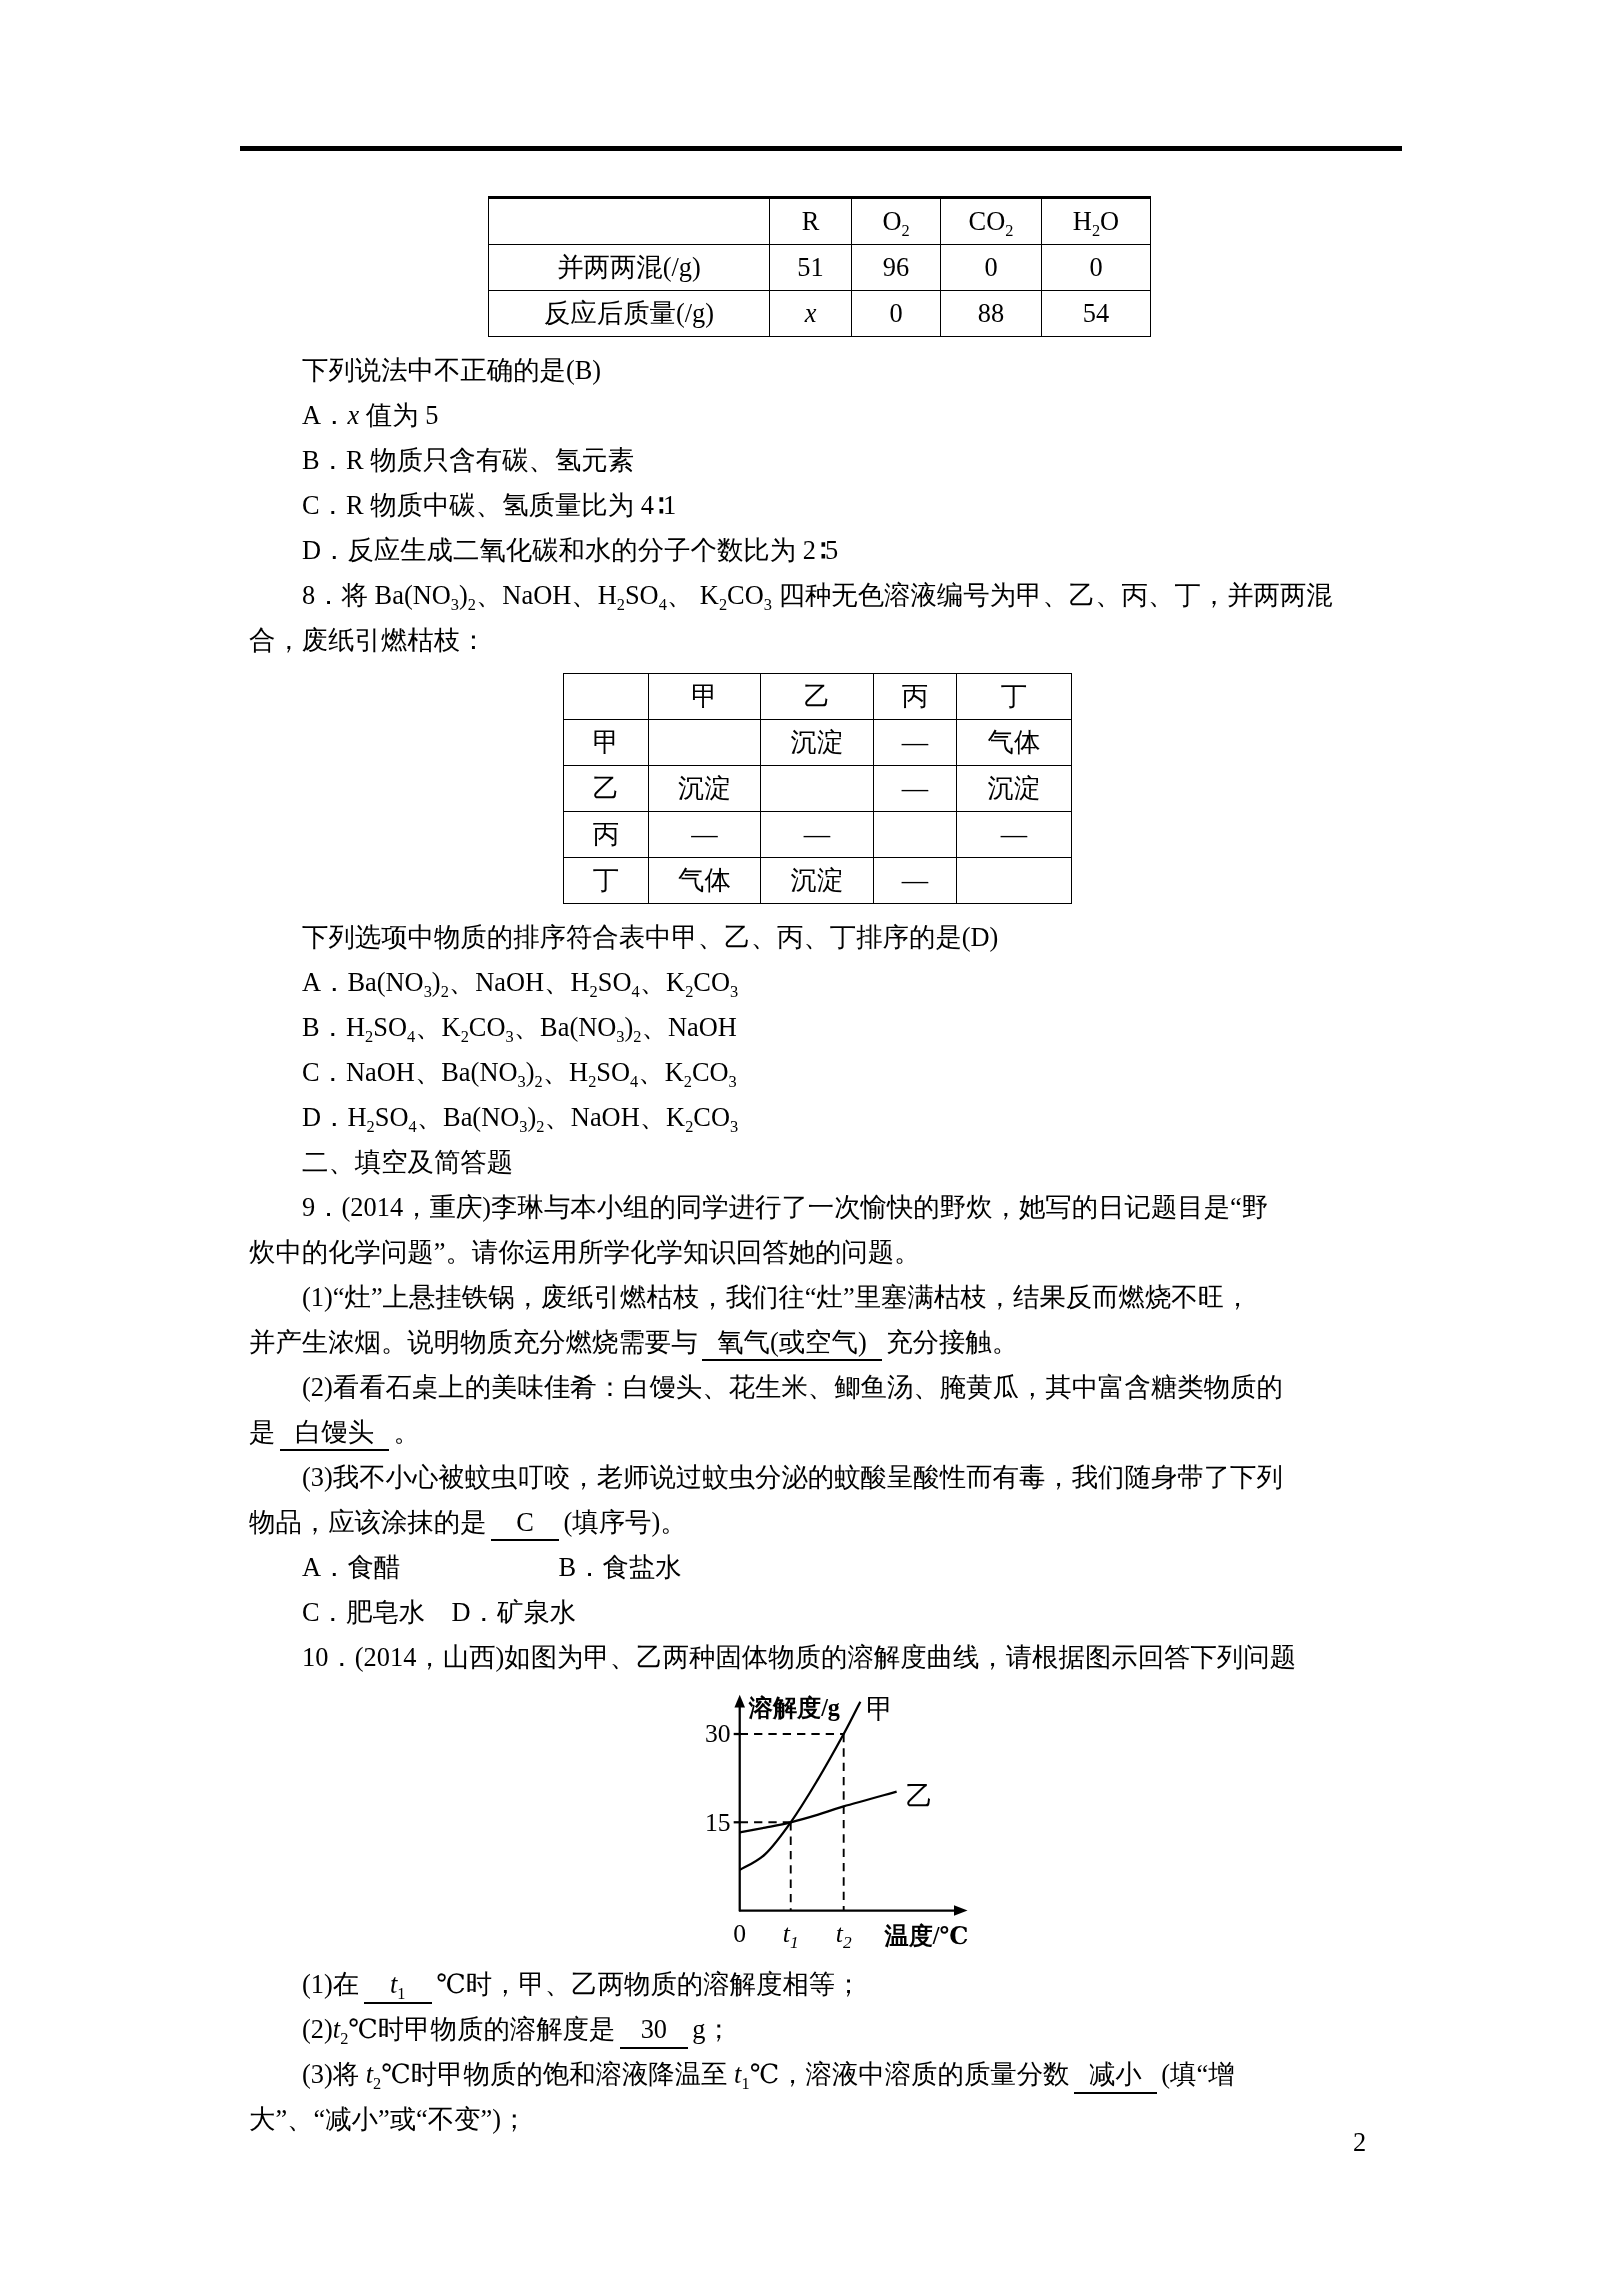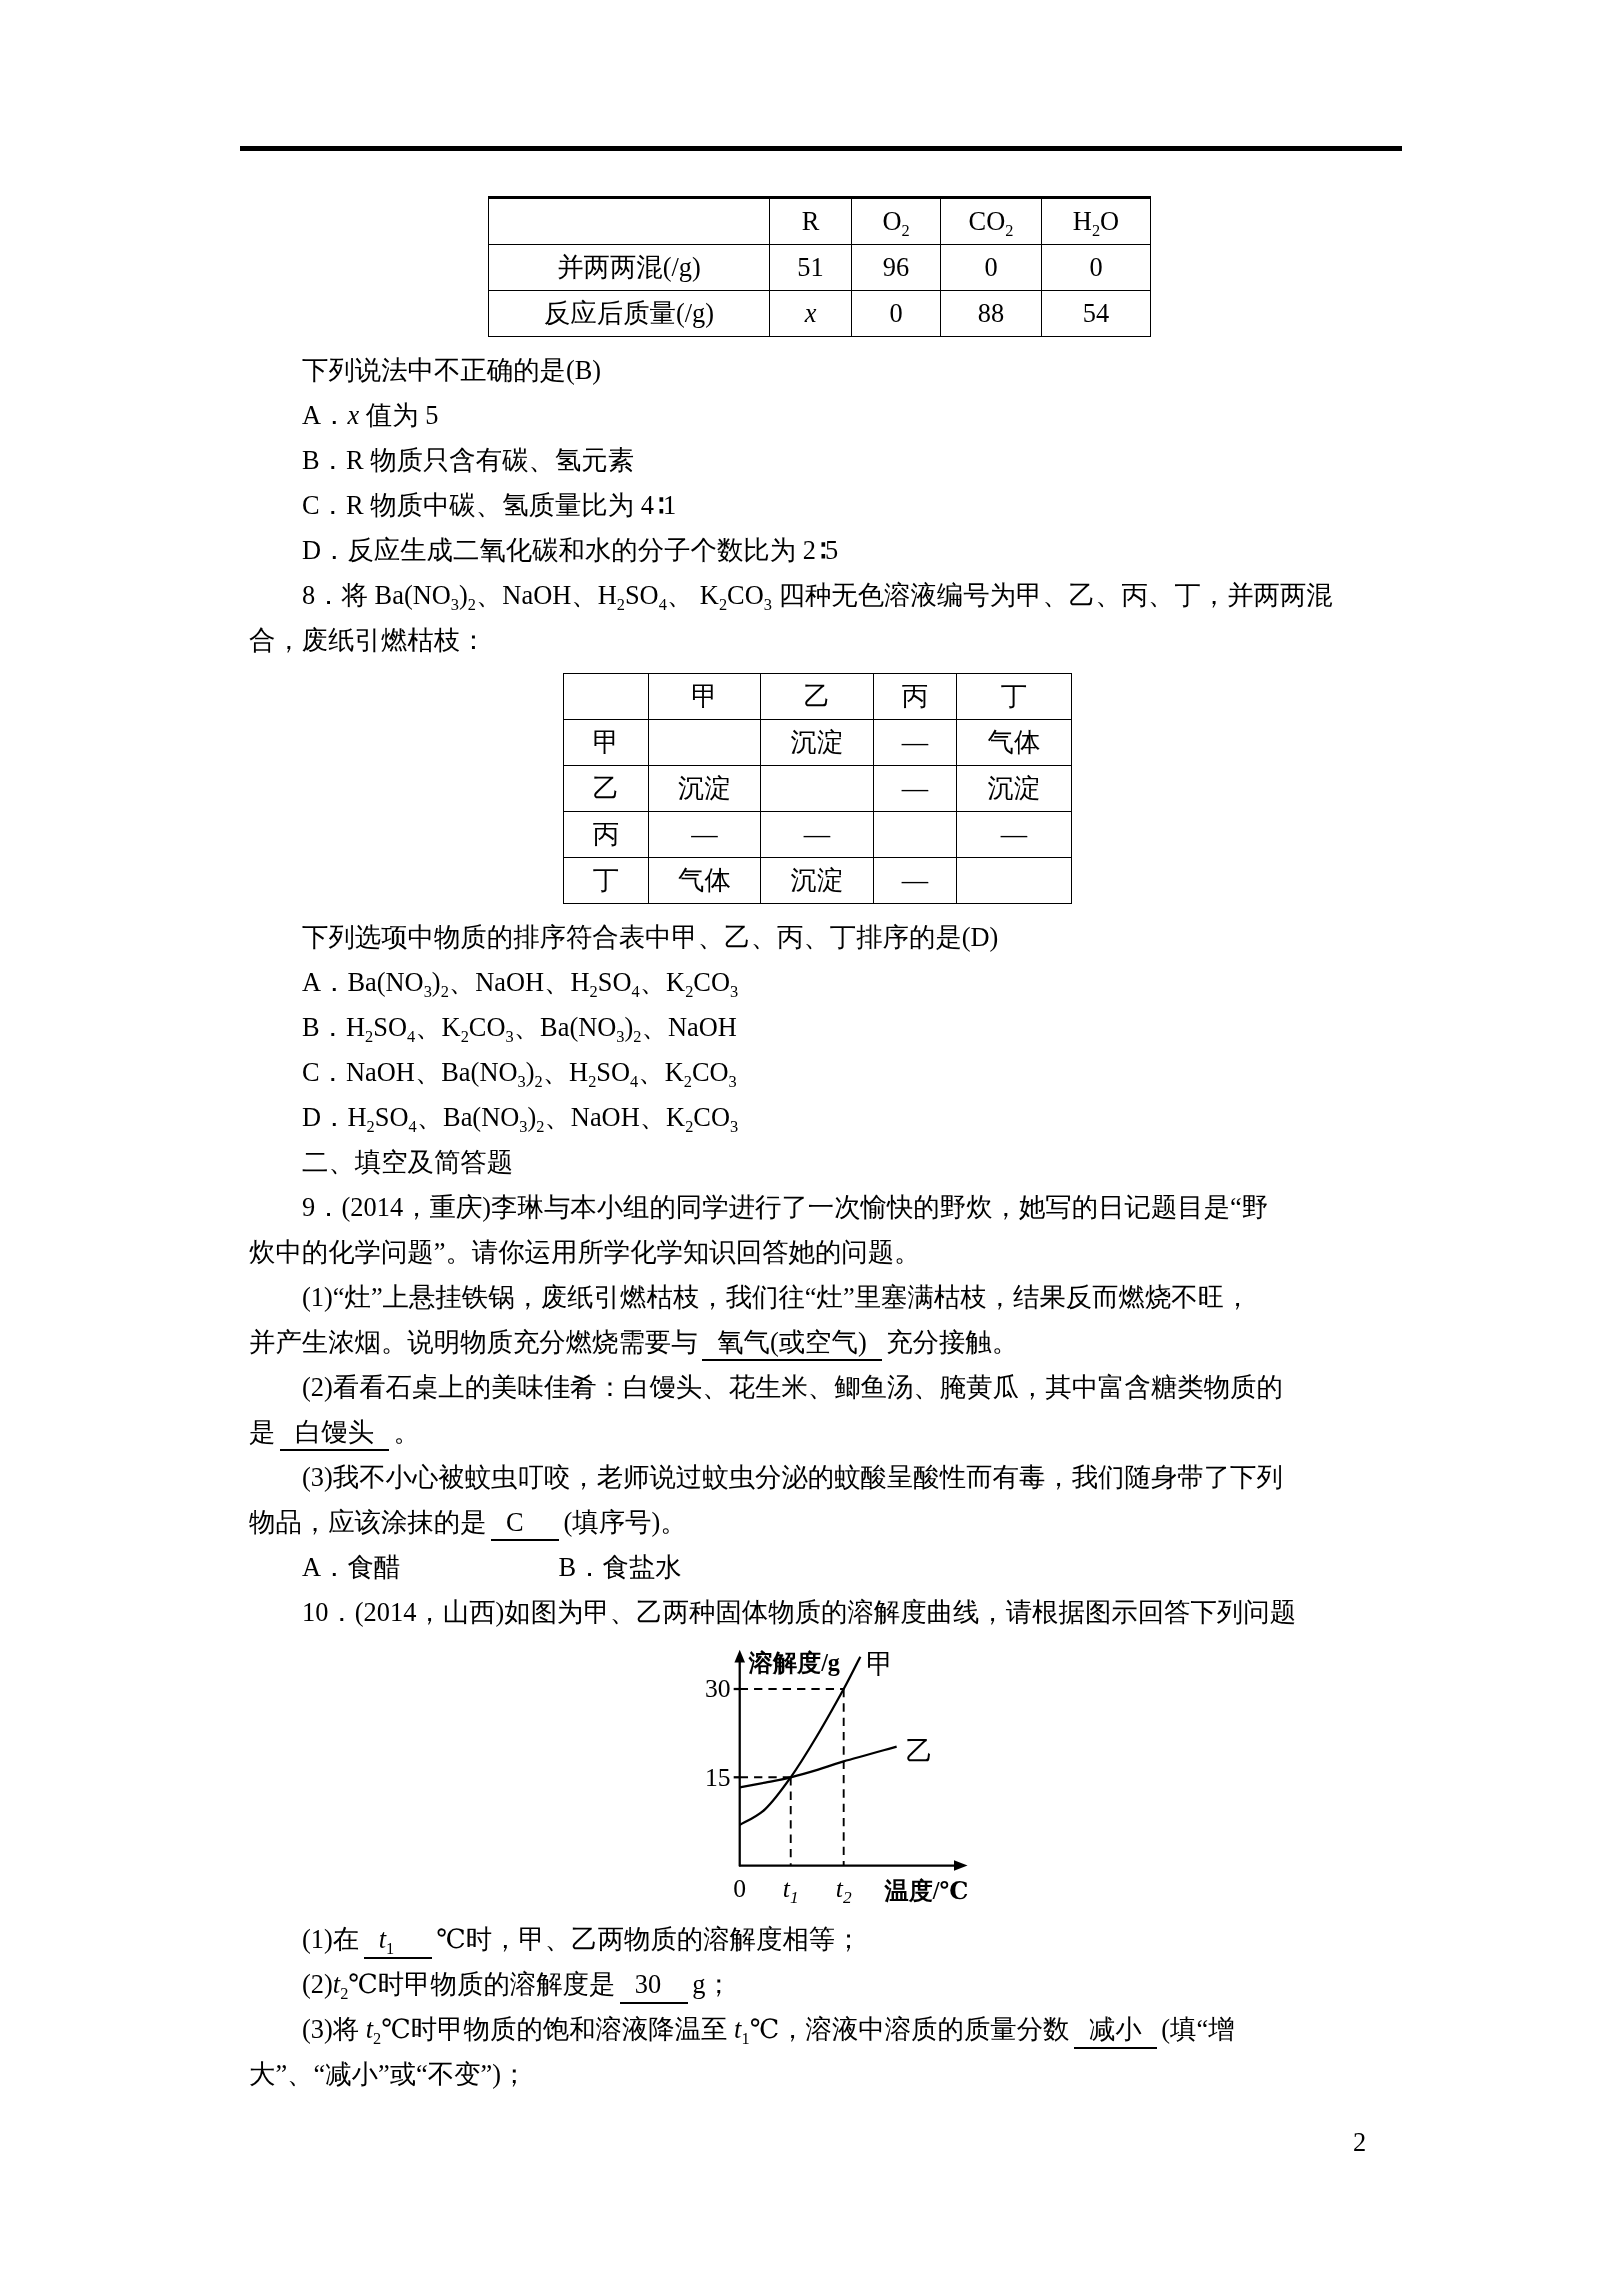--- a/index.html
+++ b/index.html
@@ -14,21 +14,21 @@
   .indent{text-indent:53px;}
   i{font-style:italic;}
   sub{font-size:0.62em;line-height:0;}
   table{border-collapse:collapse;table-layout:fixed;}
   td{border:1.9px solid #000;text-align:center;vertical-align:middle;font-size:26.4px;padding:0 3px;overflow:hidden;}
   .t1{margin-left:239px;width:661px;border-top:3.8px solid #000;}
   .t1 td{height:42px;}
   .t2{margin-left:314px;margin-top:10.6px;width:507px;}
   .t2 td{height:42px;}
   .blank{
-    display:inline-block;border-bottom:2.3px solid #000;
+    display:inline-block;border-bottom:2.3px solid #000;text-align:center;
     padding:0 15px 1.5px 15px;margin:0 4.5px;min-width:38px;line-height:32px;
   }
   .chart-wrap{margin:4.5px 0 12px 453px;width:298px;height:266px;}
   .gap-top{margin-top:10.6px;}
   .page-number{position:absolute;left:1353px;top:2127px;font-size:26.4px;}
 </style>
 </head>
 <body>
 
 <div class="page-rule"></div>
@@ -134,20 +134,21 @@
 
   <div class="line indent">9．(2014，重庆)李琳与本小组的同学进行了一次愉快的野炊，她写的日记题目是“野</div>
   <div class="line">炊中的化学问题”。请你运用所学化学知识回答她的问题。</div>
   <div class="line indent">(1)“灶”上悬挂铁锅，废纸引燃枯枝，我们往“灶”里塞满枯枝，结果反而燃烧不旺，</div>
   <div class="line"><span>并产生浓烟。说明物质充分燃烧需要与</span><span class="blank">氧气(或空气)</span><span>充分接触。</span></div>
   <div class="line indent">(2)看看石桌上的美味佳肴：白馒头、花生米、鲫鱼汤、腌黄瓜，其中富含糖类物质的</div>
   <div class="line"><span>是</span><span class="blank">白馒头</span><span>。</span></div>
   <div class="line indent">(3)我不小心被蚊虫叮咬，老师说过蚊虫分泌的蚊酸呈酸性而有毒，我们随身带了下列</div>
   <div class="line"><span>物品，应该涂抹的是</span><span class="blank">C</span><span>(填序号)。</span></div>
   <div class="line indent">A．食醋　　　　　　B．食盐水</div>
+  <div class="line indent">C．肥皂水　D．矿泉水</div>
 
   <div class="line indent">10．(2014，山西)如图为甲、乙两种固体物质的溶解度曲线，请根据图示回答下列问题</div>
 
   <div class="chart-wrap">
     <svg id="chart-svg" width="298" height="266" viewBox="0 0 395 352" xmlns="http://www.w3.org/2000/svg" style="font-size:35px">
         <line x1="50" y1="301" x2="50" y2="26" stroke="#000" stroke-width="3"></line>
         <polygon points="50,14 43,31 57,31" fill="#000"></polygon>
         <line x1="49" y1="300" x2="340" y2="300" stroke="#000" stroke-width="3"></line>
         <polygon points="352,300 334,293 334,307" fill="#000"></polygon>
         <text x="62" y="42" font-size="32" font-weight="bold">溶解度/g</text>

